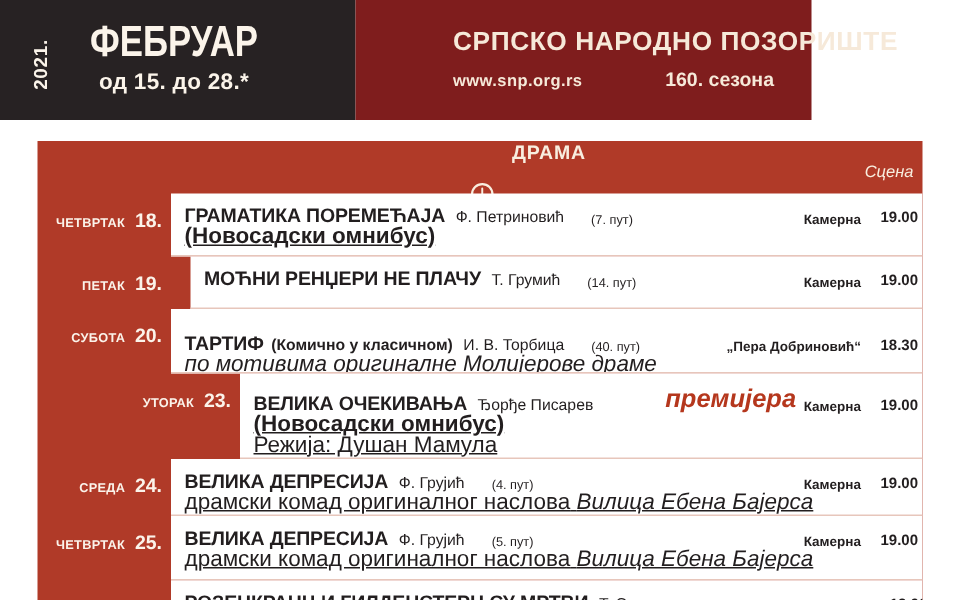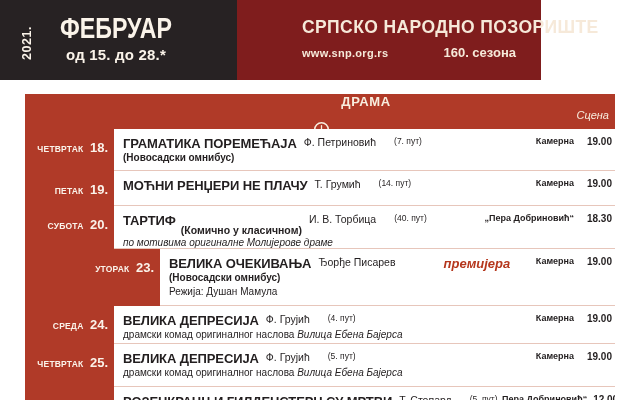--- a/index.html
+++ b/index.html
@@ -40,33 +40,33 @@
   .section-title { margin-left:98px; font-size:13px; font-weight:bold; letter-spacing:0.6px; }
   .stage-header { margin-left:auto; font-size:11px;font-style:italic; }
   .clock-icon { margin-left:8px; display:flex; align-items:center; }
 
   .row { display:flex; }
   .datecell { width:89px; color:#fbf3ea; text-align:right; padding:9px 6px 0 0; white-space:nowrap; }
   .dow { font-size:8.5px; font-weight:bold; letter-spacing:0.2px; }
   .dnum { font-size:13px; font-weight:bold; margin-left:2px; }
   .cell { flex:1; background:#ffffff; border-bottom:1px solid #e7c6bb; padding:7px 3px 0 9px; overflow:hidden; }
   .row:last-child .cell { border-bottom:none; }
-  .r1 { height:42px; } .r2 { height:35px; } .r3 { height:43px; }
+  .r1 { height:42px; } .r2 { height:35px;gap:13px; } .r3 { height:43px; }
   .r4 { height:57px;padding-left:46px; } .r5 { height:38px; } .r6 { height:43px; } .r7 { height:48px; }
 
-  .tline { display:flex; align-items:flex-start; white-space:nowrap; }
+  .tline { display:flex; align-items:flex-end; white-space:nowrap; }
   .show-title { font-size:13px; font-weight:bold; letter-spacing:-0.1px; }
   .show-note { font-size:10.5px; font-weight:bold; margin-left:5px;margin-top:11px; }
   .show-author { font-size:10.5px; margin-left:7px; }
   .show-count { font-size:8.5px; margin-left:6px;padding-left:12px; }
-  .premiere { font-size:13px; font-weight:bold; font-style:italic; color:#b5371d; margin-left:48px; }
+  .premiere { font-size:17px; font-weight:bold; font-style:italic; color:#b5371d; margin-left:48px; }
   .spacer { flex:1; }
   .stage-name { font-size:9px; font-weight:bold; }
   .show-time { font-size:10px; font-weight:bold; width:32px; text-align:right; margin-left:6px; }
-  .sub { font-size:10px; line-height:13.5px; }
+  .sub { font-size:15px; line-height:13.5px;text-decoration:underline; }
   .sub .bold { font-weight:bold; }
   .sub .it { font-style:italic; }
 </style>
 </head>
 <body>
 
 <div class="banner">
   <div class="banner-black">
     <div class="year">2021.</div>
     <div class="month-wrap">

